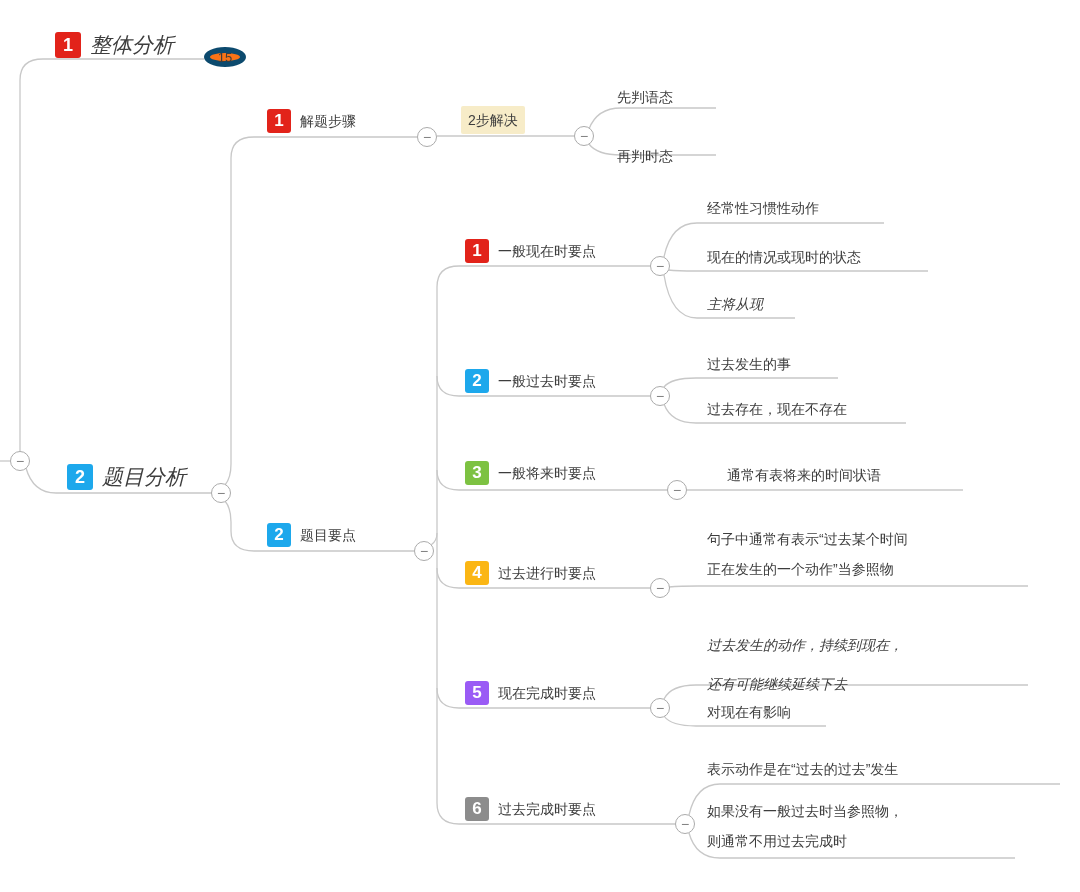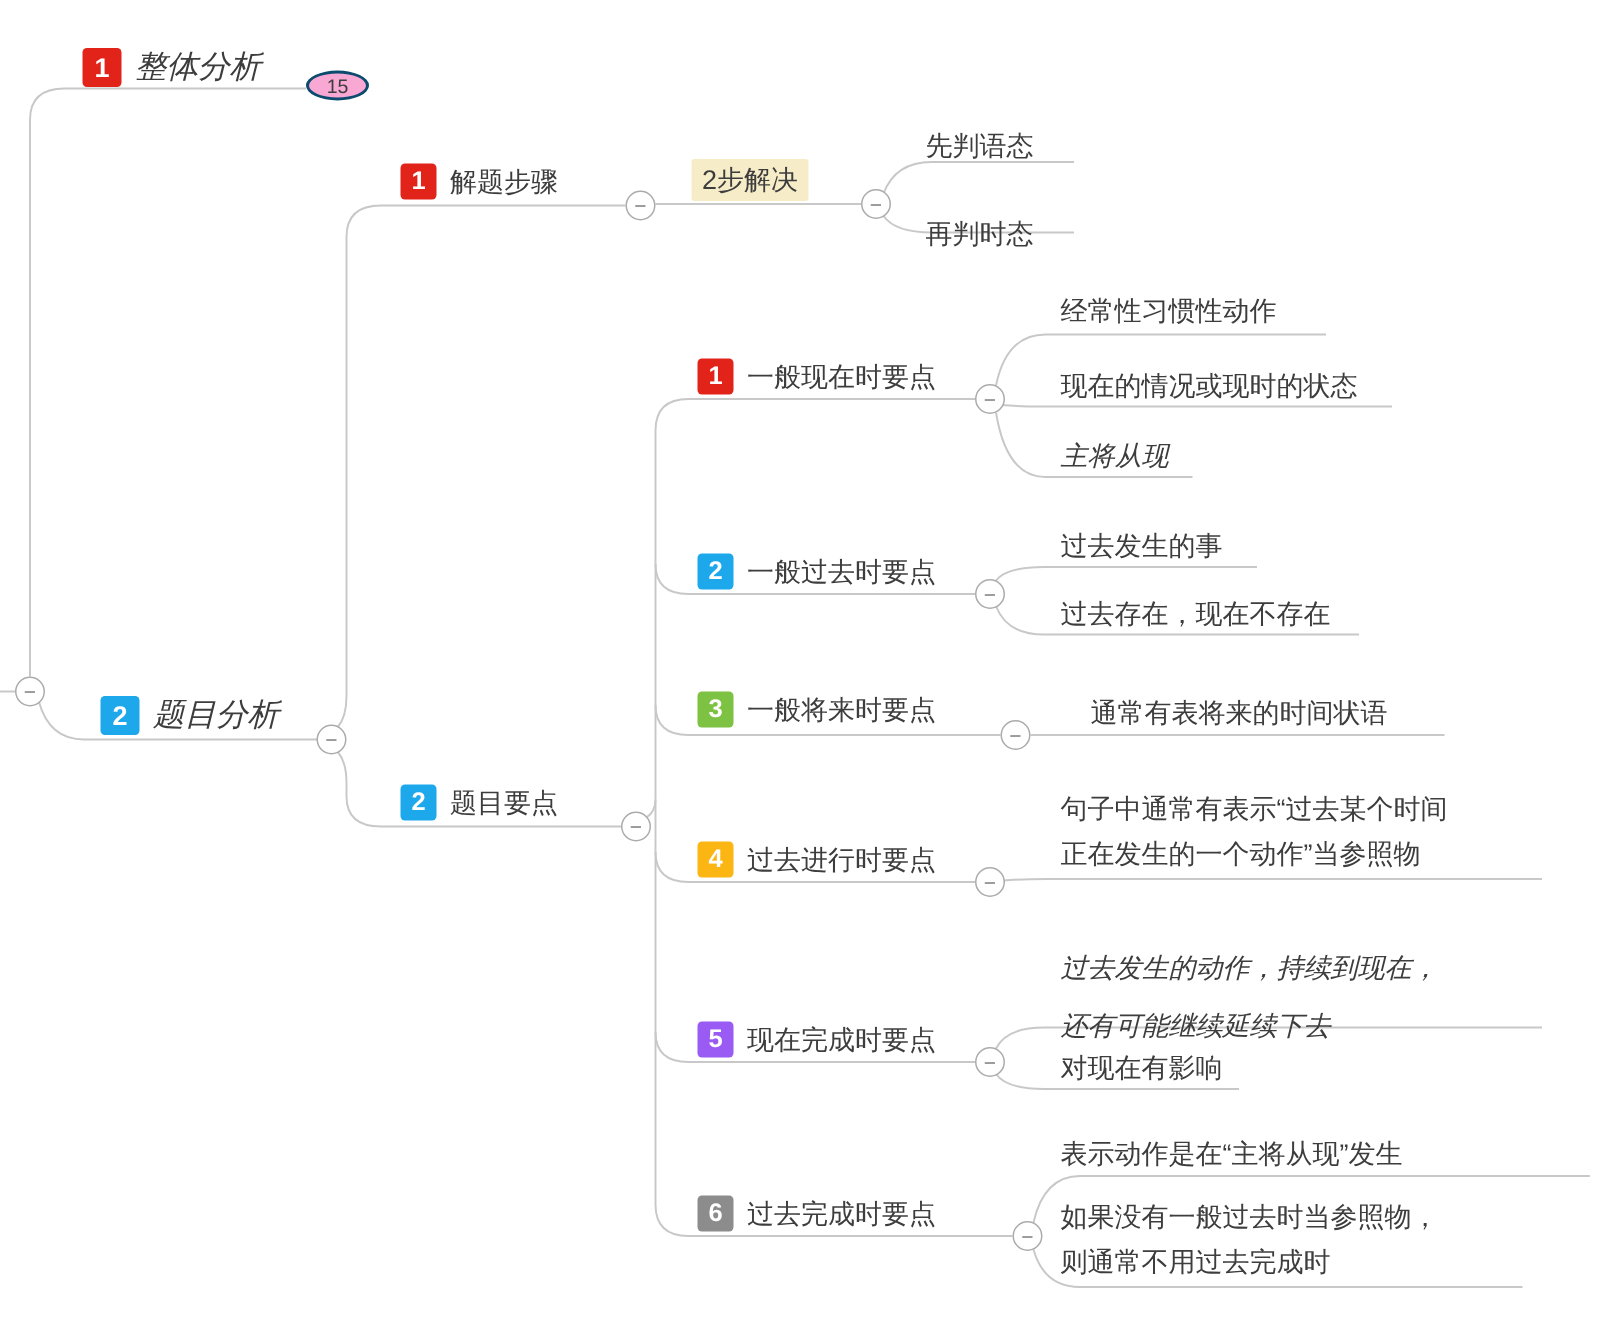--- a/index.html
+++ b/index.html
@@ -1,39 +1,39 @@
 <!DOCTYPE html>
 <html><head>
 <meta charset="utf-8">
 <style>
   html,body{margin:0;padding:0;background:#ffffff;}
   body{width:1080px;height:892px;overflow:hidden;
        font-family:"Liberation Sans","DejaVu Sans",sans-serif;}
   .canvas{position:relative;width:1080px;height:892px;background:#ffffff;}
   .canvas svg{position:absolute;left:0;top:0;}
   .node{position:absolute;display:flex;align-items:center;gap:9px;white-space:nowrap;}
-  .label{font-size:18px;line-height:26px;color:#3d3d3d;white-space:pre-line;}
+  .label{font-size:14px;line-height:26px;color:#3d3d3d;white-space:pre-line;}
   .label.big{font-size:21px;font-style:italic;}
   .badge{display:inline-flex;align-items:center;justify-content:center;
          width:24px;height:24px;border-radius:3px;color:#ffffff;
          font-size:17px;font-weight:bold;flex:0 0 auto;}
   .badge.lg{width:26px;height:26px;font-size:18px;}
   .b-red{background:#e2231a;}
   .b-blue{background:#1da8ec;}
   .b-green{background:#7dc242;}
   .b-yellow{background:#fbb614;}
   .b-purple{background:#9a5bf5;}
   .b-gray{background:#8c8c8c;}
   .hl{background:#f7ecc8;padding:1px 7px;border-radius:2px;}
   .collapse-btn{position:absolute;width:20px;height:20px;border-radius:50%;
         background:#ffffff;border:1px solid #ababab;box-sizing:border-box;
         display:flex;align-items:center;justify-content:center;
         font-size:14px;line-height:1;color:#7f7f7f;cursor:pointer;}
   .count-badge{position:absolute;width:42px;height:20px;border-radius:50%;
-        background:#f9a8d4;border:2px solid #0c4a6e;box-sizing:border-box;
+        background:#f97316;border:6px solid #0c4a6e;box-sizing:border-box;
         display:flex;align-items:center;justify-content:center;
         font-size:13px;color:#3d3d3d;cursor:pointer;}
   .multiline{align-items:flex-start;}
 </style>
 </head>
 <body>
 
 <div class="canvas">
 
   <svg width="1080" height="892" viewBox="0 0 1080 892" fill="none" stroke="#c8c8c8" stroke-width="1.3">
@@ -155,21 +155,21 @@
   </div>
   <div class="node" style="left:707px;top:699px;">
     <span class="label">对现在有影响</span>
   </div>
 
   <div class="node" style="left:465px;top:796px;">
     <span class="badge b-gray">6</span>
     <span class="label">过去完成时要点</span>
   </div>
   <div class="node" style="left:707px;top:756px;">
-    <span class="label">表示动作是在“主将从现”发生</span>
+    <span class="label">表示动作是在“过去的过去”发生</span>
   </div>
   <div class="node multiline" style="left:707px;top:796px;">
     <span class="label" style="line-height:30px;">如果没有一般过去时当参照物，
 则通常不用过去完成时</span>
   </div>
 
   <div class="collapse-btn" style="left:10px;top:451px;">
       <span>−</span>
     </div>
   <div class="collapse-btn" style="left:211px;top:483px;">

